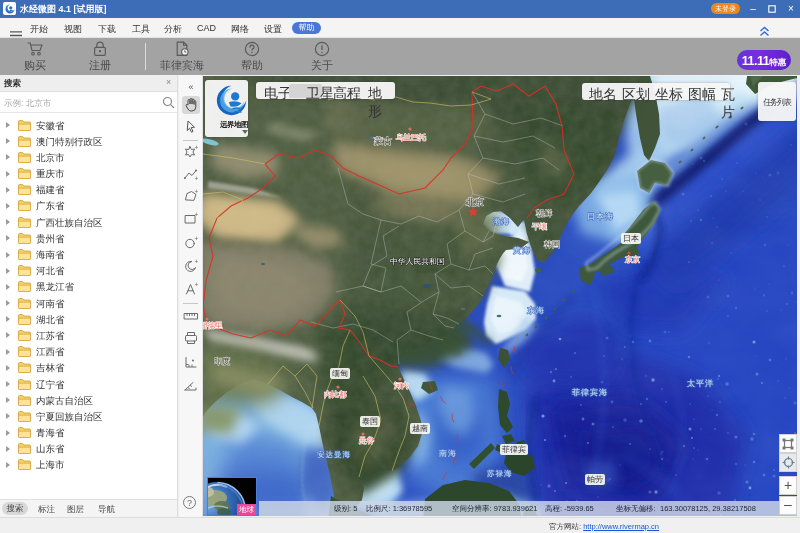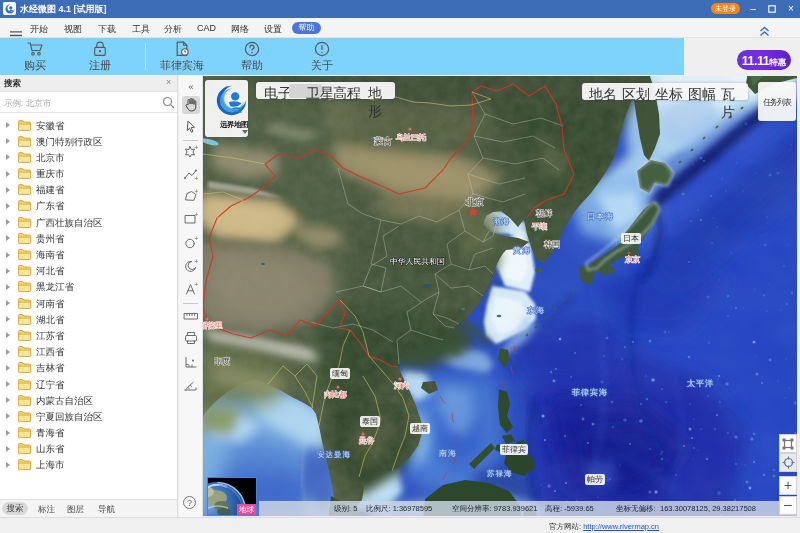--- a/index.html
+++ b/index.html
@@ -10,21 +10,21 @@
   #tlogo { position:absolute; left:3px; top:2px; width:13px; height:13px; background:#fff; border-radius:2px; }
   #tlogo svg { display:block; margin:1.5px auto; }
   #ttext { position:absolute; left:20px; top:3px; font-size:9px; font-weight:bold; color:#fff; }
   #nologin { position:absolute; left:711px; top:2.5px; width:29px; height:11px; background:#f08519; border-radius:6px; color:#fff; font-size:7px; text-align:center; line-height:11px; }
   .winbtn { position:absolute; top:0; color:#fff; font-size:9px; line-height:17px; text-align:center; width:16px; height:18px; }
 
   #menubar { position:absolute; left:0; top:18px; width:800px; height:20px; background:#f4f4f5; border-bottom:1px solid #e3e3e3; }
   .mitem { position:absolute; top:5px; font-size:9px; color:#333; }
   #helppill { position:absolute; left:292px; top:4px; width:29px; height:12px; background:#4a76d8; border-radius:7px; color:#fff; font-size:8px; text-align:center; line-height:12px; }
 
-  #toolbar { position:absolute; left:0; top:38px; width:684px; height:37px; background:#7dd3fc; }
+  #toolbar { position:absolute; left:0; top:38px; width:800px; height:37px; background:#a3a3a3; }
   .tbtn { position:absolute; top:3px; text-align:center; color:#444; }
   .tbtn svg { display:inline-block; }
   .tbtn .lbl { font-size:11px; color:#4a4a4a; margin-top:0px; letter-spacing:0px; }
   #tsep1 { position:absolute; left:145px; top:43px; width:1px; height:27px; background:#dcdcdc; }
   #sale { position:absolute; left:737px; top:50px; width:54px; height:20px; border-radius:10px; background:linear-gradient(100deg,#6035d8 0%,#7a2be4 40%,#5a1ec8 100%); color:#fff; text-align:center; line-height:20px; }
   #sale b { font-size:12.5px; letter-spacing:-0.5px; } #sale span { font-size:8.5px; font-weight:bold; }
 
   #sidebar { position:absolute; left:0; top:75px; width:178px; height:442px; background:#fff; border-right:1px solid #ddd; }
   #sbhead { position:absolute; left:0; top:0; width:177px; height:17px; background:#eeeeee; border-bottom:1px solid #e0e0e0;}
   #sbhead .t { position:absolute; left:4px; top:3px; font-size:8.5px; color:#333; font-weight:bold; }
@@ -46,21 +46,21 @@
 
   #map { position:absolute; left:203px; top:76px; width:594px; height:440px; overflow:hidden; background:#2b4ec0; }
 
   .card { position:absolute; background:rgba(246,246,246,0.96); border-radius:3px; box-shadow:0 0 3px rgba(50,50,50,0.35); }
   #logocard { left:2px; top:4px; width:43px; height:57px; text-align:right; }
   #logocard .t { font-size:7.5px; color:#222; margin-top:-1px; font-weight:bold; letter-spacing:-0.5px;}
   #logocard .v { color:#555; font-size:6px; line-height:5px; }
   #basebar { left:53px; top:6px; width:139px; height:17px; }
   .bbtn { position:absolute; top:3px; font-size:14px; color:#333; }
   #satsel { position:absolute; left:33px; top:1.5px; width:33px; height:14px; background:#d4d4d4; border-radius:2px; }
-  #layerbar { left:379px; top:7px; width:166px; height:17px; }
+  #layerbar { left:379px; top:7px; width:148px; height:17px; }
   #taskcard { left:555px; top:6px; width:38px; height:39px; }
   #taskcard .t { font-size:8.5px; color:#333; margin-top:15px; text-align:center; transform:scaleX(0.92); letter-spacing:-1px; white-space:nowrap; overflow:visible; }
   .zbtn { position:absolute; left:576px; width:18px; height:19px; background:#fcfcfc; border:1px solid #d0d0d0; color:#666; text-align:center; z-index:5; }
   #globethumb { position:absolute; left:4px; top:401px; width:50px; height:39px; background:#000; border:1px solid #4a80d8; }
   #globelbl { position:absolute; right:0; bottom:0; width:19px; height:11px; background:#ec4899; color:#fff; font-size:7.5px; text-align:center; line-height:11px; }
   #mstatus { position:absolute; left:56px; top:425px; width:722px; height:15px; background:rgba(206,214,229,0.83); color:#1a2433; font-size:7.5px; line-height:15px; white-space:nowrap; }
   #mstatus span { position:absolute; top:0; }
 
   #bottombar { position:absolute; left:0; top:517px; width:800px; height:16px; background:#f1f0f1; border-top:1px solid #ddd; }
   #bottombar .off { position:absolute; left:549px; top:4px; font-size:7.5px; color:#333; }

